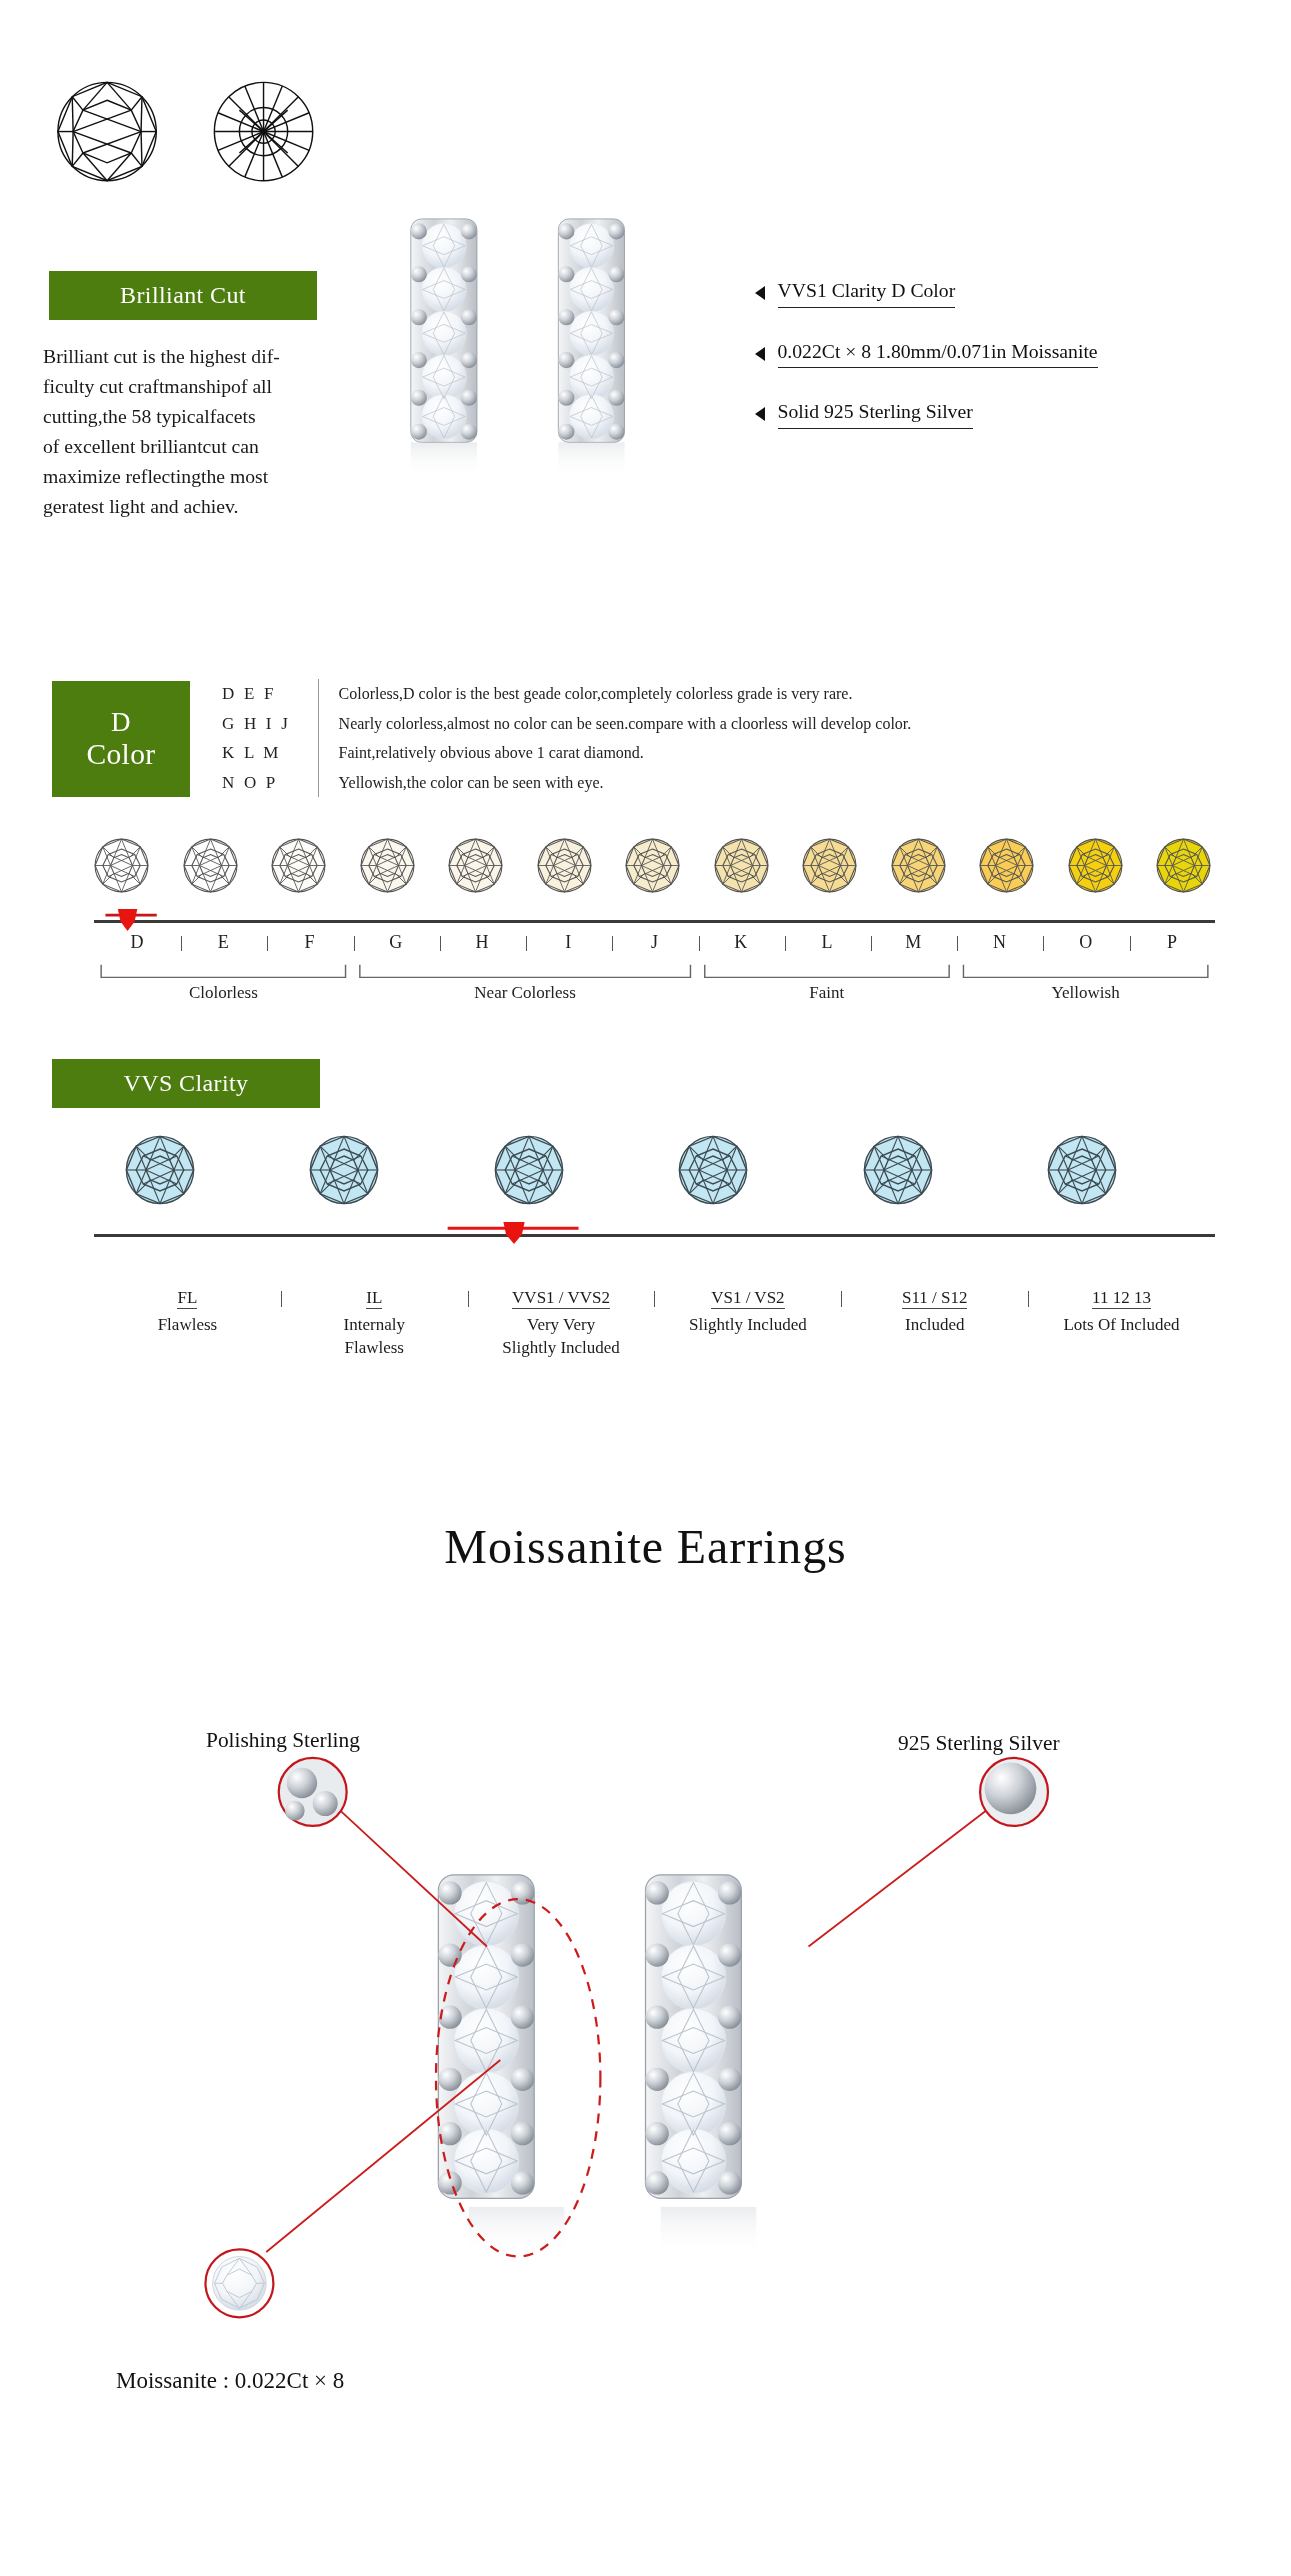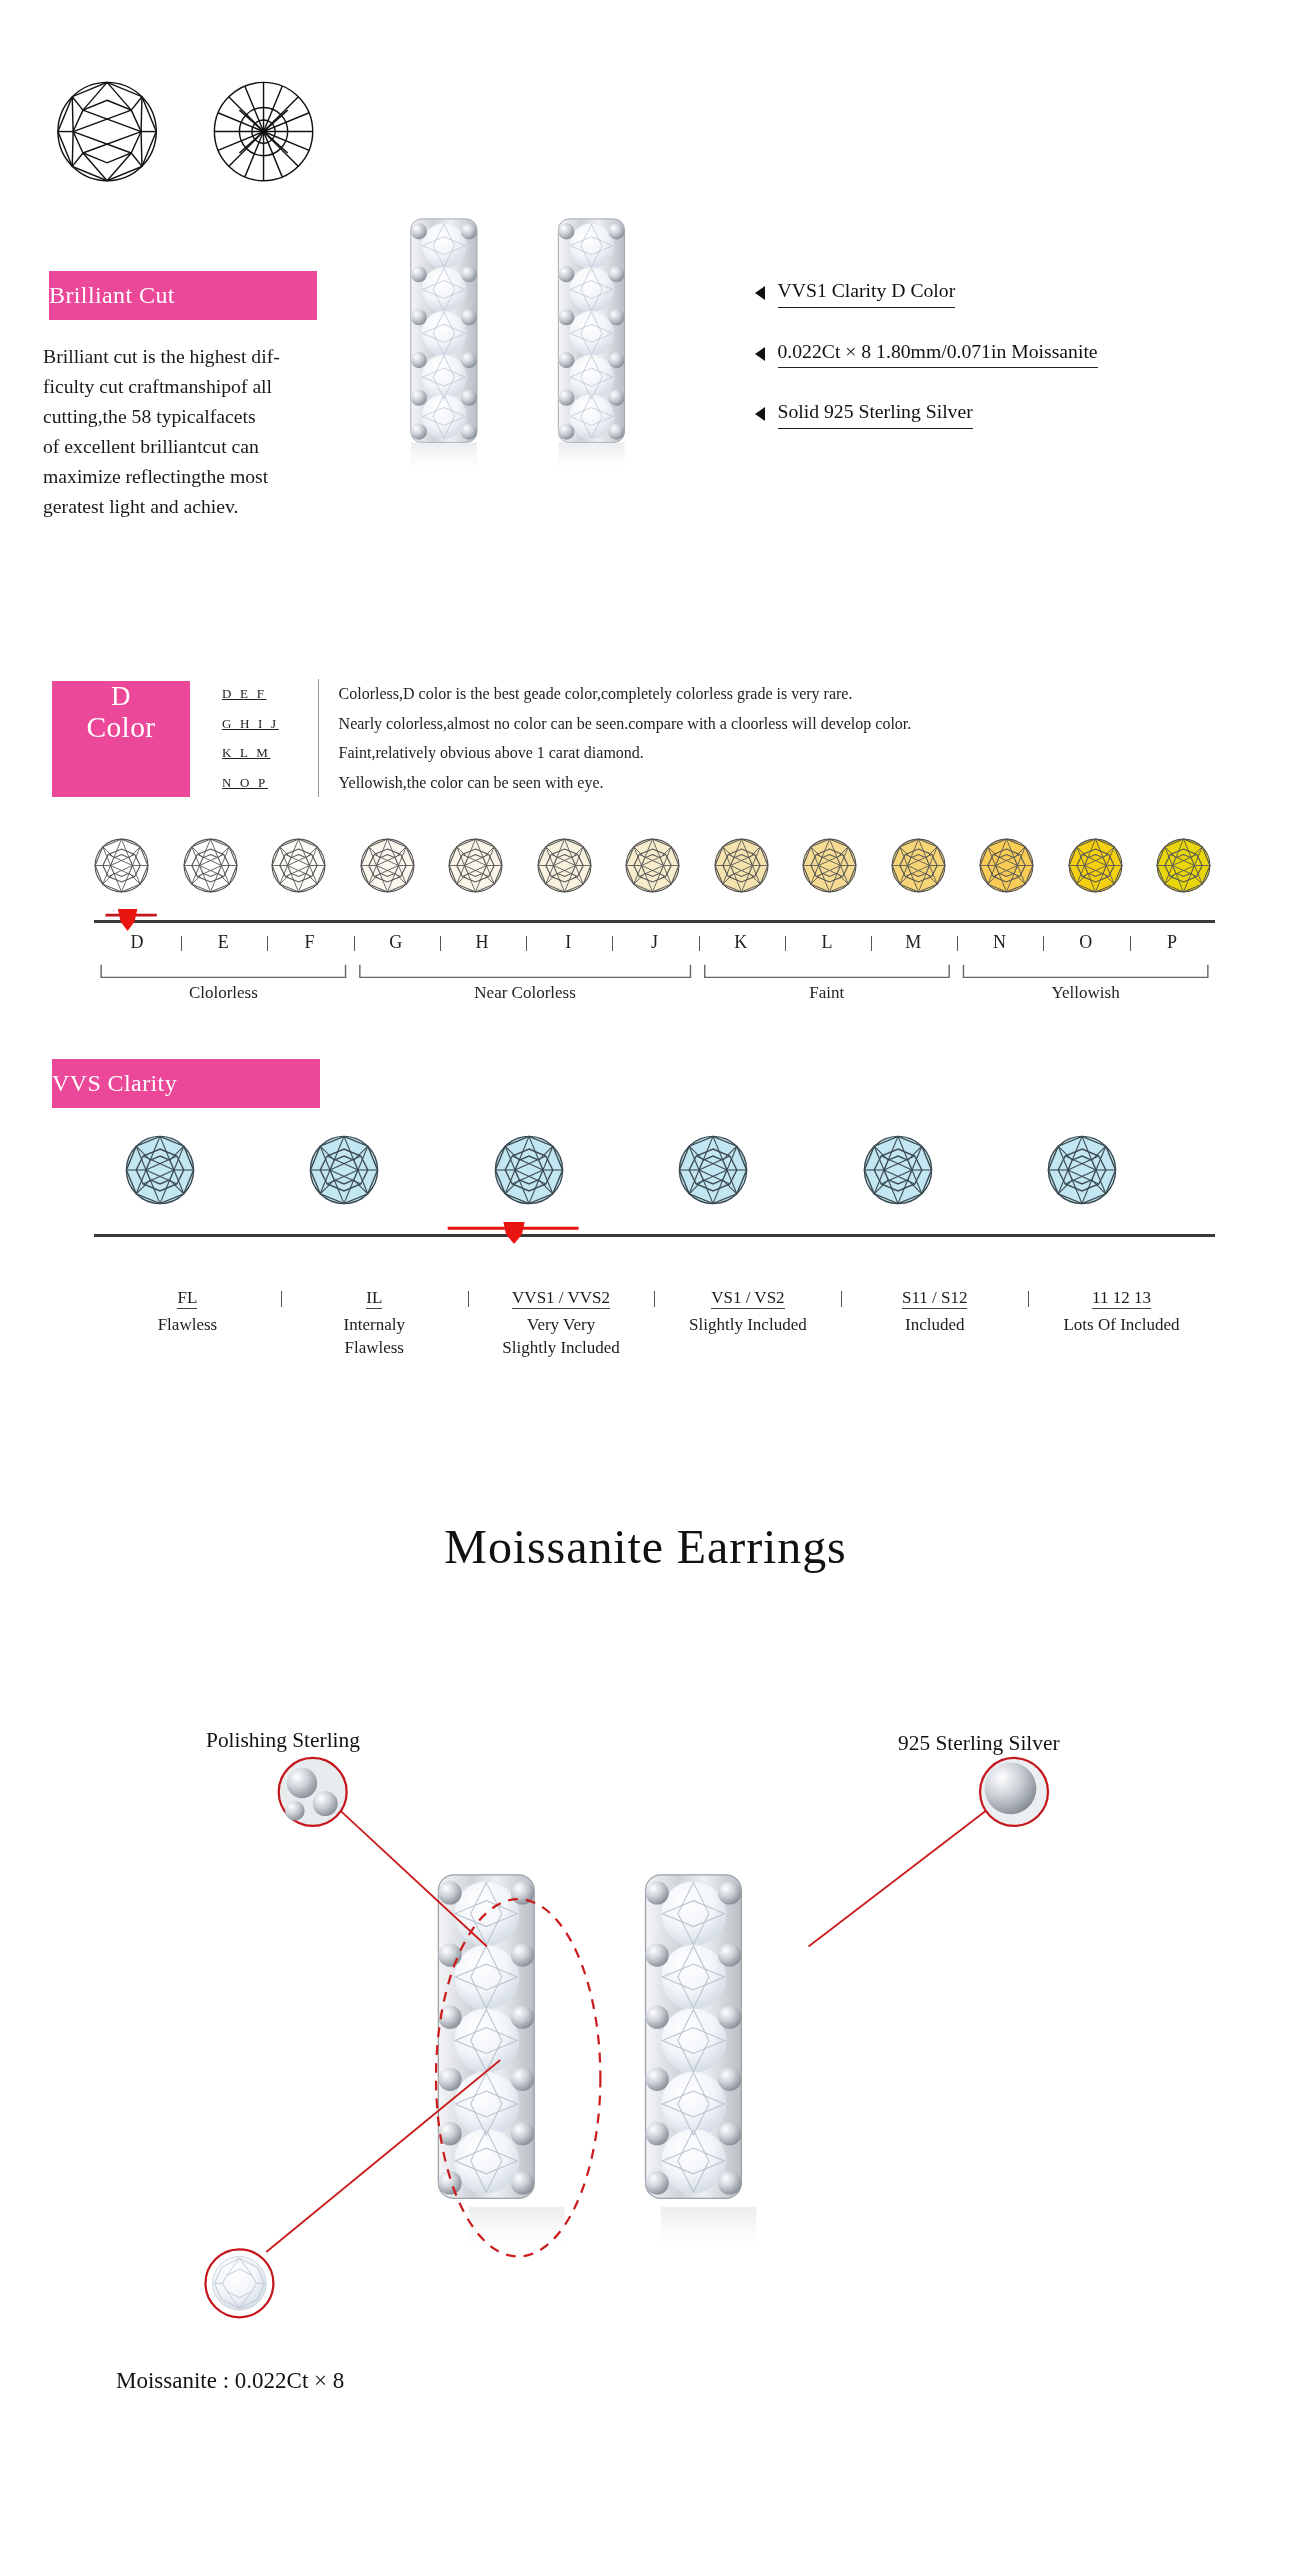--- a/index.html
+++ b/index.html
@@ -5,21 +5,21 @@
 <style>
   html,body{margin:0;padding:0;background:#fff;}
   body{
     width:1291px;height:2576px;position:relative;overflow:hidden;
     font-family:"Liberation Sans", sans-serif;color:#111;
   }
   .abs{position:absolute;}
 
   
   .badge{
-    background:#ec4899;color:#fff;display:flex;align-items:center;
+    background:#4d7c0f;color:#fff;display:flex;align-items:center;justify-content:center;
     font-family:"Liberation Serif", serif;font-weight:300;letter-spacing:0.4px;
   }
 
   
   #cut-diagrams{left:49px;top:76px;width:295px;height:112px;}
   #badge-brilliant-cut{left:49px;top:271px;width:268px;height:49px;font-size:24px;}
   #cut-paragraph{
     left:43px;top:341px;width:295px;
     font-family:"Liberation Serif", serif;font-size:19.7px;line-height:30px;color:#1a1a1a;
   }
@@ -37,22 +37,22 @@
     border-bottom:1.3px solid #222;padding-bottom:2.7px;white-space:nowrap;
   }
 
   
   #badge-d-color{left:52px;top:681px;width:138px;height:116px;flex-direction:column;line-height:1.12;}
   #badge-d-color .d{font-size:27px;}
   #badge-d-color .c{font-size:29.5px;}
 
   #color-legend{left:222px;top:679px;display:flex;}
   #legend-codes{
-    font-family:"Liberation Serif", serif;font-size:13px;line-height:29.5px;
-    letter-spacing:2.7px;color:#222;width:80px;padding-right:16px;text-decoration:underline;
+    font-family:"Liberation Serif", serif;font-size:17px;line-height:29.5px;
+    letter-spacing:2.7px;color:#222;width:80px;padding-right:16px;
   }
   #legend-divider{width:0.9px;background:#999;margin-right:19.7px;}
   #legend-descs{font-family:"Liberation Serif", serif;font-size:16px;line-height:29.5px;color:#222;}
 
   
   #color-gems{left:94px;top:838px;width:1117px;display:flex;justify-content:space-between;}
   #color-axis{left:94px;top:920px;width:1121px;height:2.7px;background:#3a3a3a;}
   #color-marker{left:105px;top:909px;width:54px;height:23px;}
   #color-letters{left:94px;top:932px;width:1121px;display:flex;}
   .letter-cell{

